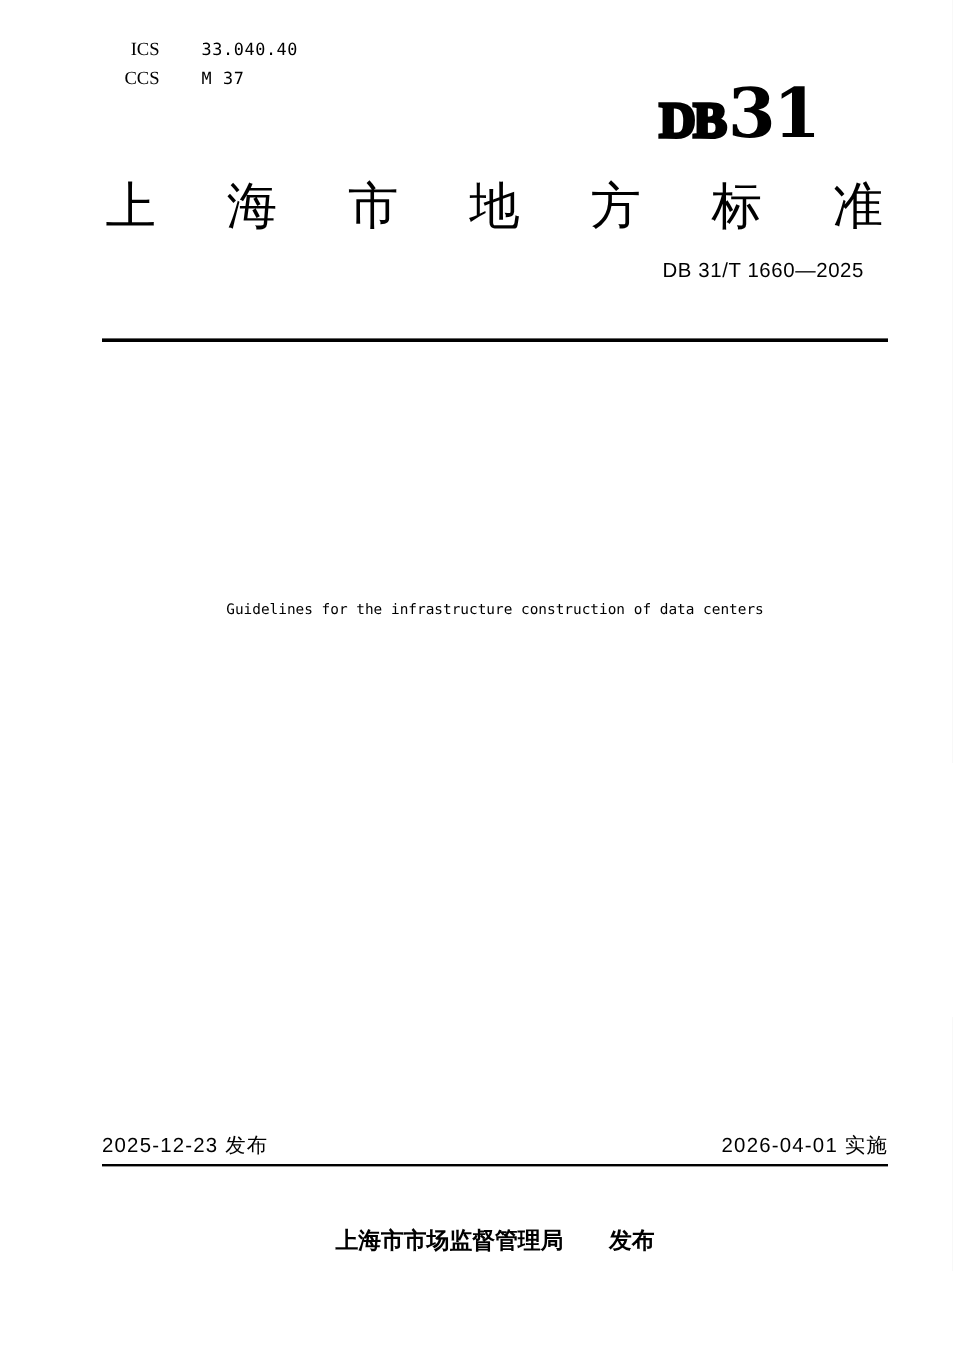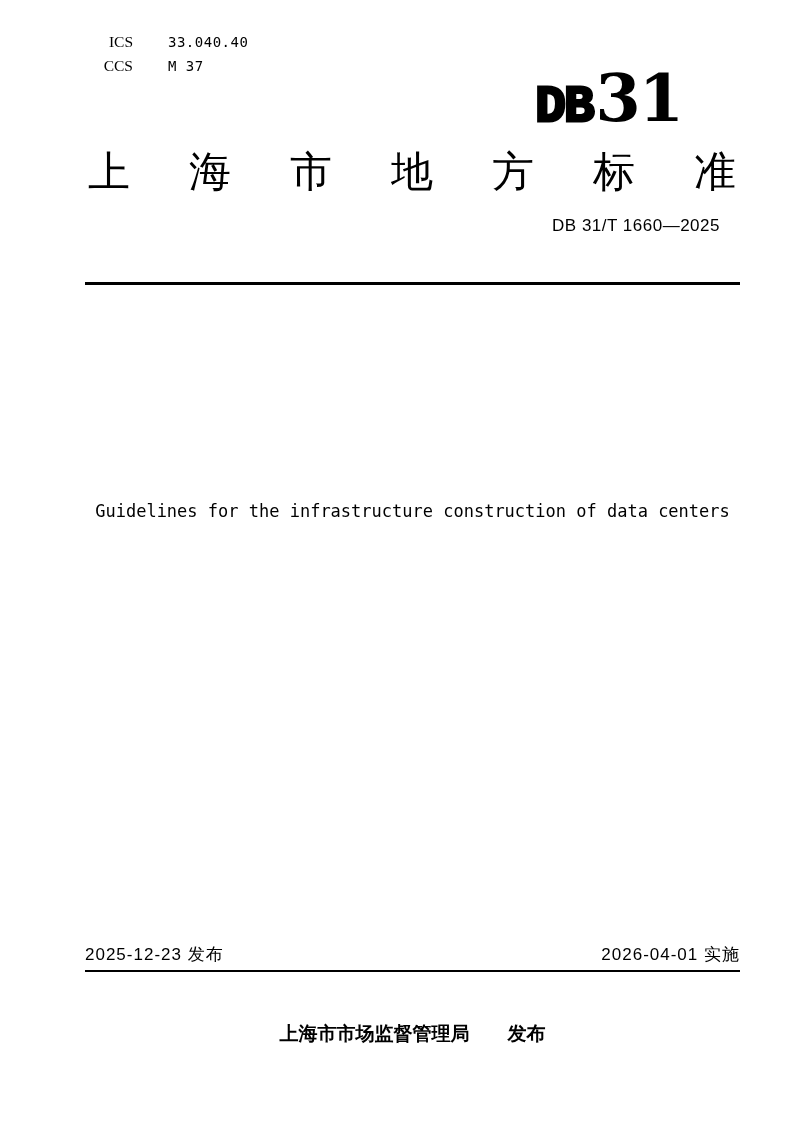--- a/index.html
+++ b/index.html
@@ -41,30 +41,30 @@
   .logo {
     position: absolute;
     top: 66px;
     right: 112px;
     display: flex;
     align-items: baseline;
     line-height: 1;
     white-space: nowrap;
   }
   .logo-db {
-    font-family: Liberation Mono, monospace;
+    font-family: Liberation Serif, serif;
     font-weight: 900;
-    font-size: 51px;
+    font-size: 42px;
     letter-spacing: -2px;
     -webkit-text-stroke: 3px #000;
   }
   .logo-31 {
     font-family: "DejaVu Serif", serif;
     font-weight: 700;
-    font-size: 65px;
+    font-size: 57px;
     letter-spacing: -2px;
     margin-left: 3px;
   }
 
   
   .band-title {
     position: absolute;
     top: 149px;
     left: 88px;
     right: 58px;
@@ -105,21 +105,21 @@
     white-space: nowrap;
   }
 
   .doc-title-en {
     position: absolute;
     top: 501px;
     left: 85px;
     right: 54px;
     text-align: center;
     font-family: "DejaVu Sans Mono", monospace;
-    font-size: 17px;
+    font-size: 12px;
     white-space: nowrap;
   }
 
   .dates-row {
     position: absolute;
     top: 943px;
     left: 85px;
     right: 54px;
     display: flex;
     justify-content: space-between;

